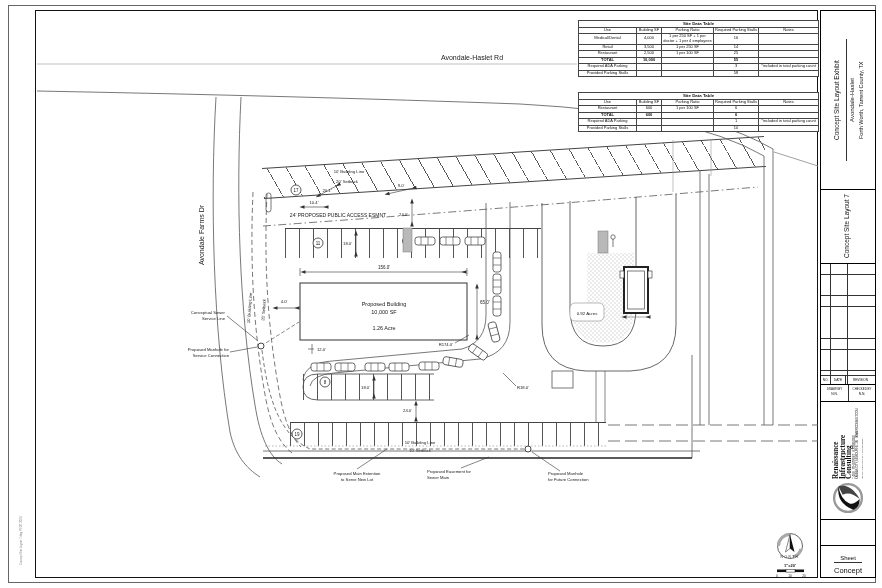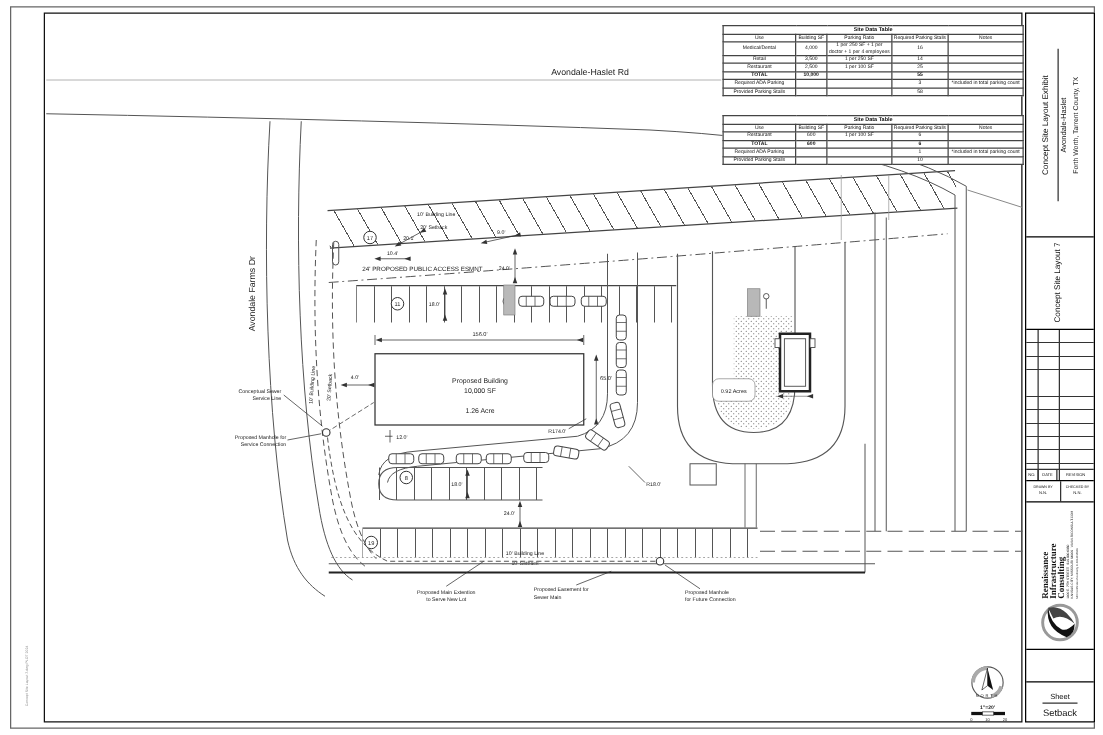--- a/index.html
+++ b/index.html
@@ -420,21 +420,21 @@
             <span>1100 E. 7TH STREET</span> &nbsp; <span>816.800.0950</span><br>
             <span>KANSAS CITY, MISSOURI 64106</span> &nbsp; <span>WWW.RICONSULT.COM</span>
           </div>
           <div class="cert">MO Certificate of Authority E-2014015506</div>
         </div>
       </div>
     </div>
     <div class="sec" id="tb-s6"></div>
     <div class="sec" id="tb-s7">
       <div class="lab">Sheet</div>
-      <div class="val">Setback</div>
+      <div class="val">Concept</div>
     </div>
   </div>
 
   <div id="stamp">
     <span>Concept Site Layout 7.dwg</span>
     <span>PLOT 2024</span>
   </div>
 </div>
 
 </body></html>

